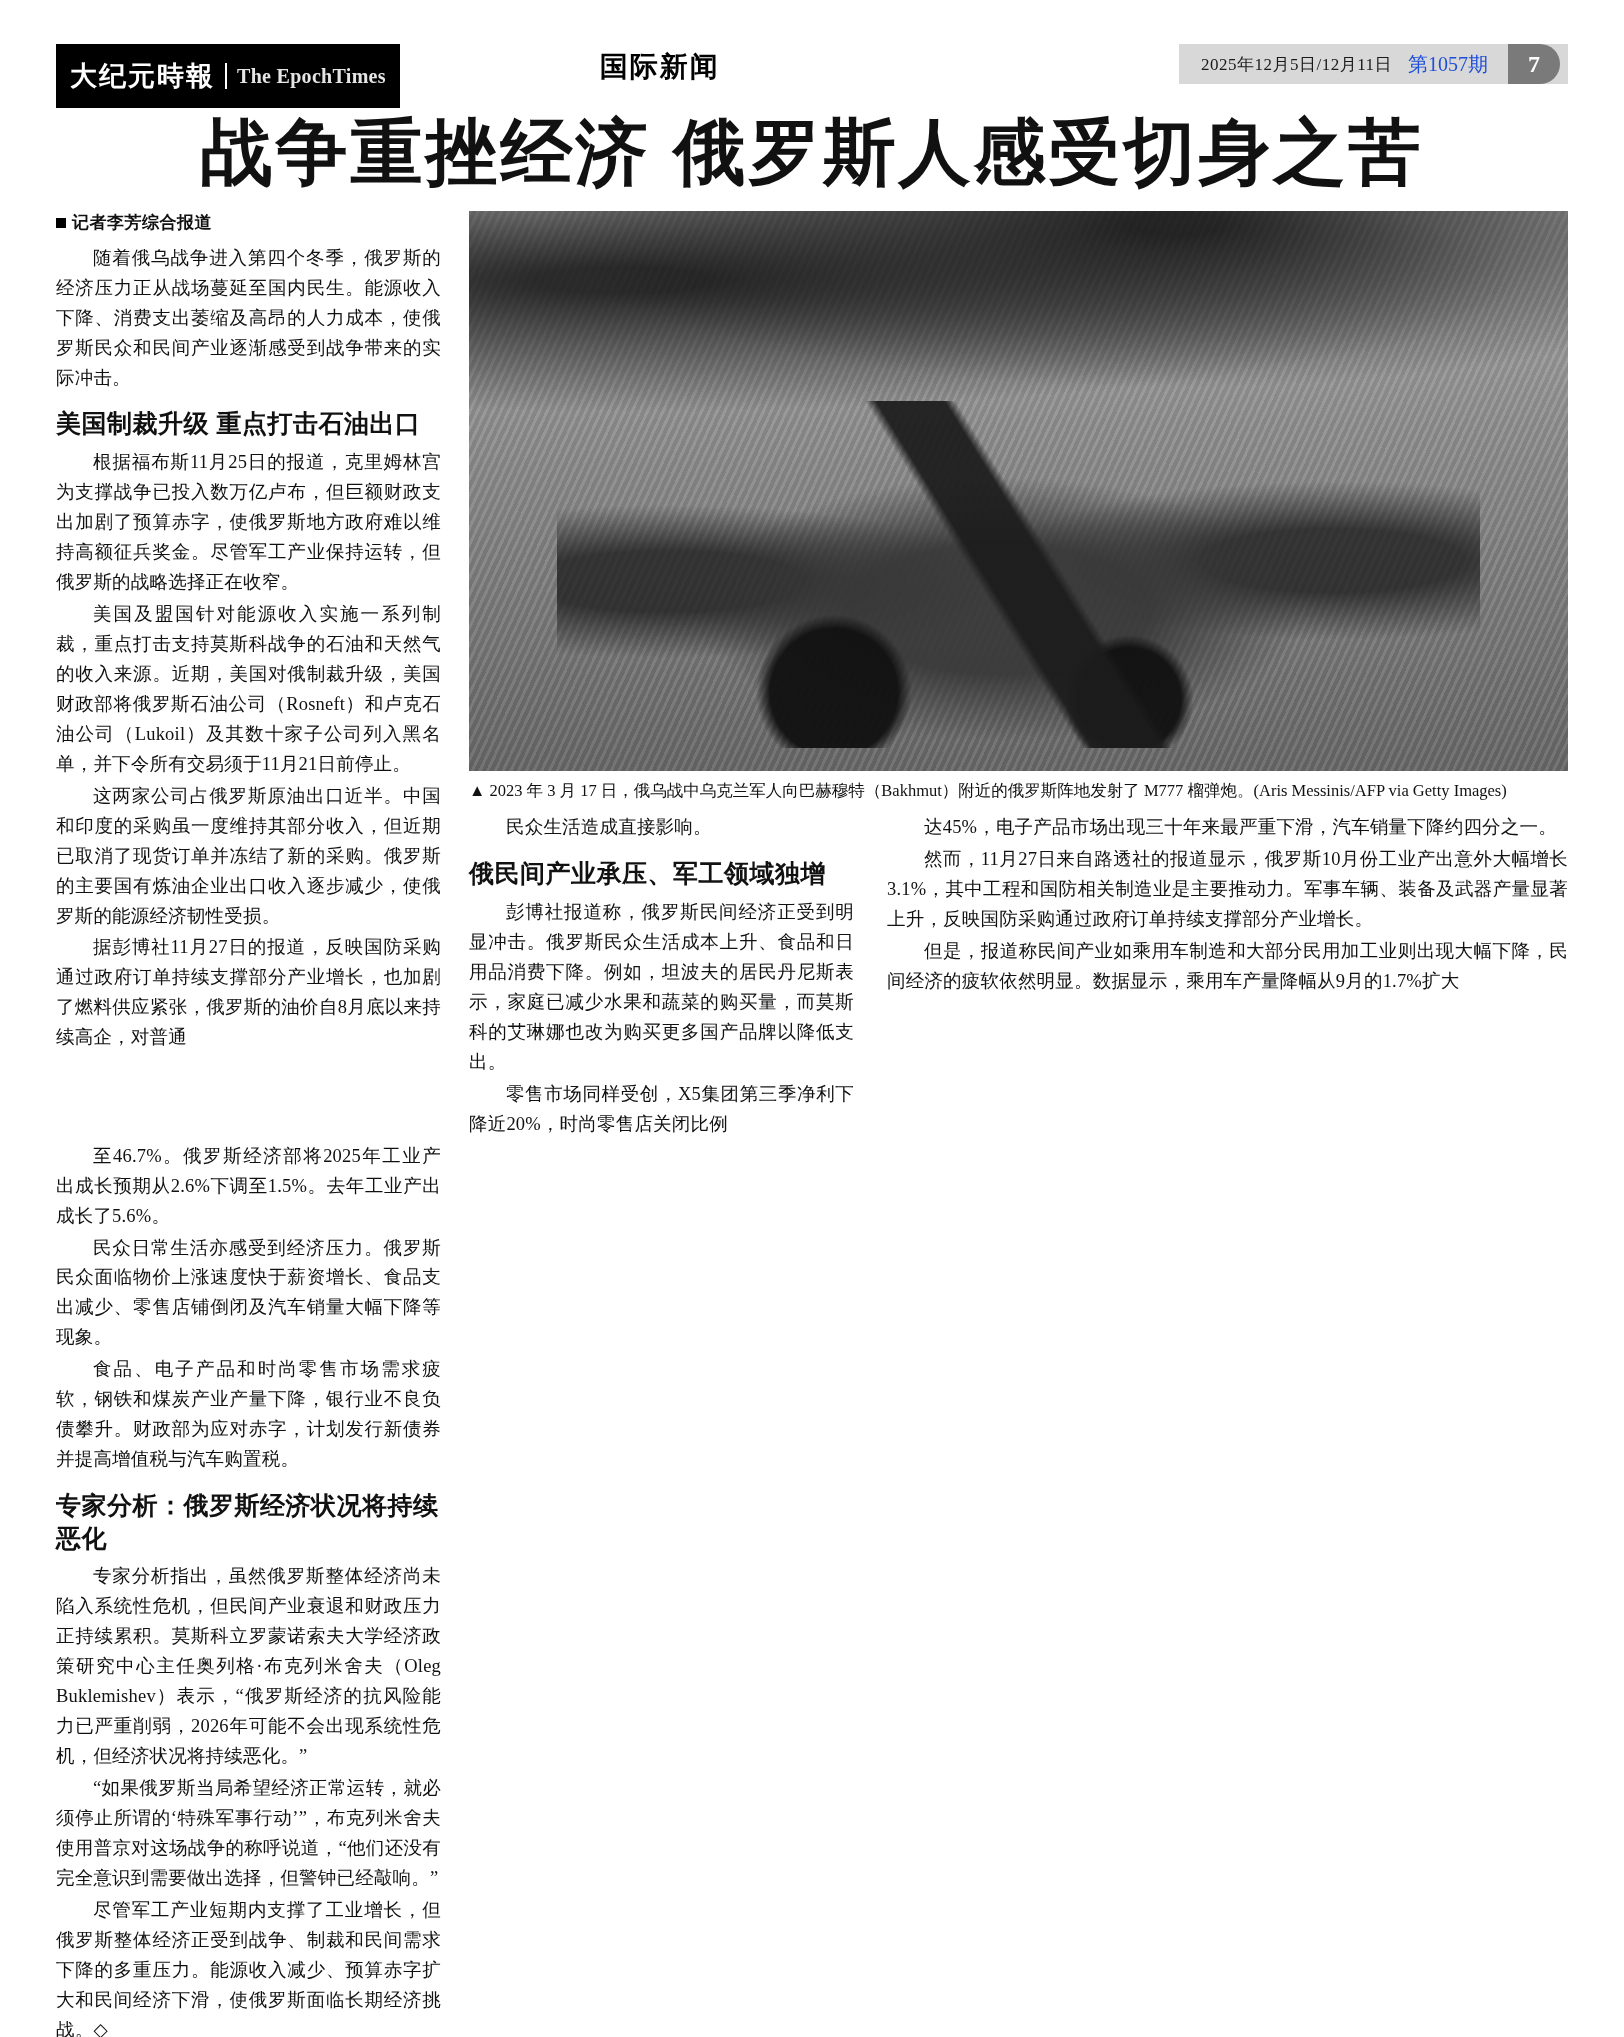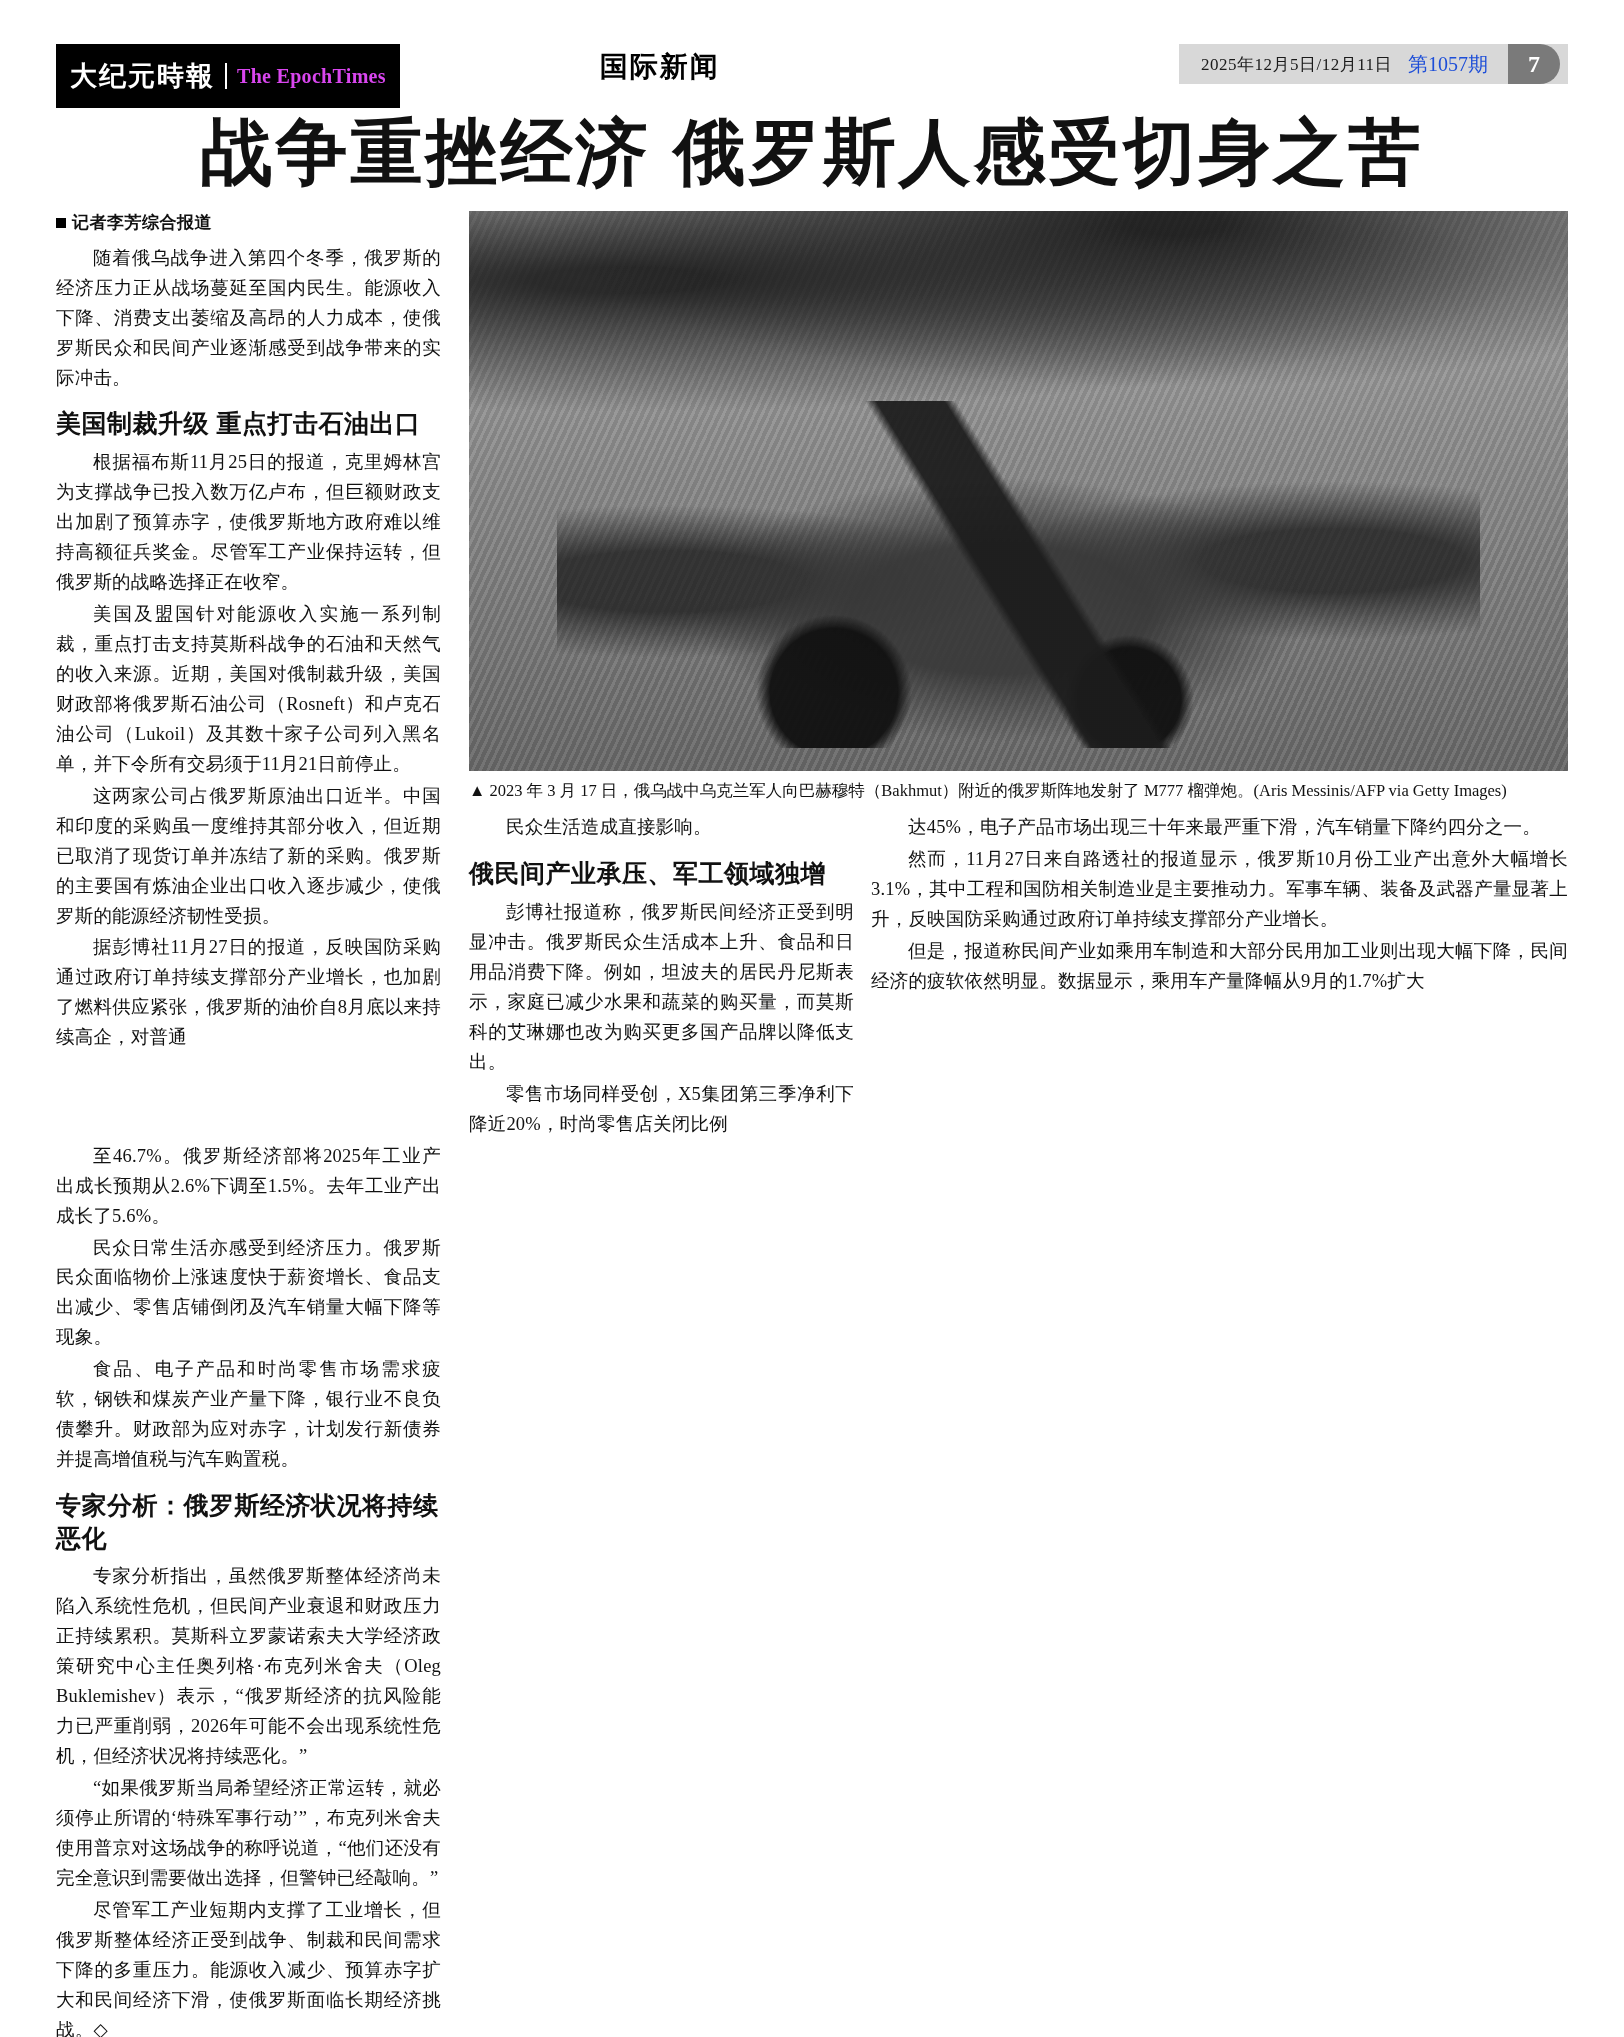--- a/index.html
+++ b/index.html
@@ -48,21 +48,21 @@
   .mh-logo-sep {
     width: 2px;
     background: #fff;
     margin: 0 10px;
     height: 26px;
   }
   .mh-logo-en {
     font-family: "Liberation Serif", "DejaVu Serif", serif;
     font-size: 20px;
     font-weight: bold;
-    color: #d946ef;
+    color: #e5e5e5;
     letter-spacing: 0.3px;
   }
   .mh-section {
     flex: 0 0 auto;
     margin-left: 200px;
     display: flex;
     align-items: center;
     font-size: 28px;
     font-weight: bold;
     letter-spacing: 2px;
@@ -162,21 +162,21 @@
   }
 
   .col-mid-span {
     grid-column: 2 / span 2;
   }
   .mid-photo-block { margin-bottom: 6px; }
 
   .two-sub {
     display: grid;
     grid-template-columns: 385px 1fr;
-    column-gap: 17px;
+    column-gap: 33px;
   }
 
   
   .ph1 {
     height: 560px;
     position: relative;
     overflow: hidden;
     background:
       linear-gradient(180deg, rgba(255,255,255,0.25), rgba(0,0,0,0.18)),
       repeating-linear-gradient(115deg, #8e8e8e 0 3px, #787878 3px 7px),

